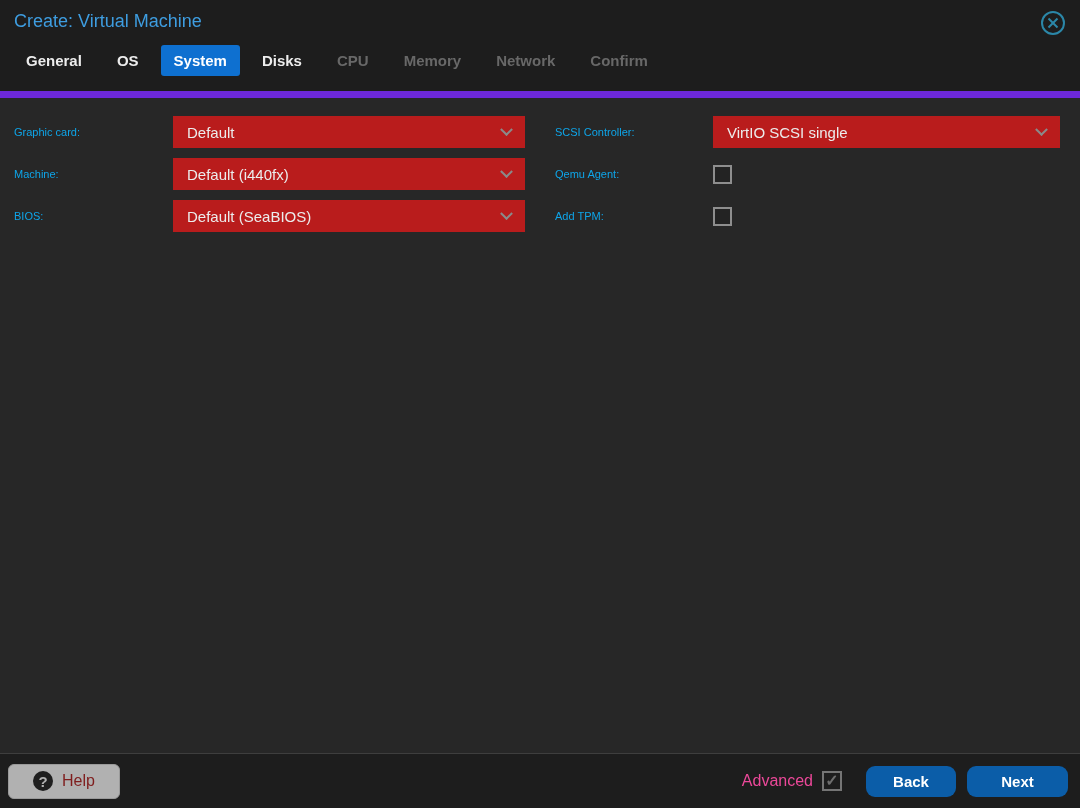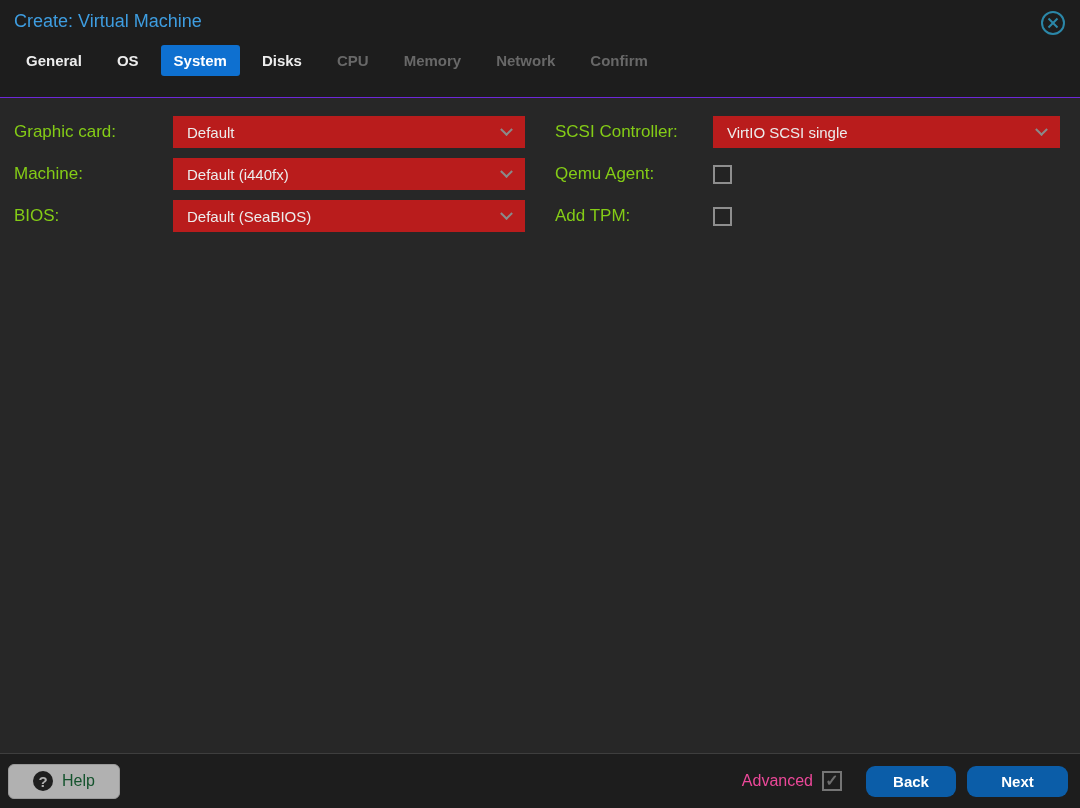--- a/index.html
+++ b/index.html
@@ -2,36 +2,36 @@
 <html><head>
 <meta charset="utf-8">
 <style>
   * { margin:0; padding:0; box-sizing:border-box; }
   html,body { width:1080px; height:808px; background:#272727; overflow:hidden;
               font-family:"Liberation Sans", sans-serif; }
   .dialog { position:relative; width:1080px; height:808px; background:#272727;
             display:flex; flex-direction:column; }
 
   
-  .header { background:#1d1d1d; border-bottom:1px solid #6d28d9; height:98px;
+  .header { background:#1d1d1d; border-bottom:7px solid #6d28d9; height:98px;
             position:relative; flex:0 0 auto; }
   .title { color:#3e9de0; font-size:18px; padding:11px 0 0 14px; }
   .close-btn { position:absolute; top:10px; right:14px; width:26px; height:26px;
                cursor:pointer; }
   .tabbar { display:flex; align-items:flex-start; gap:9px; margin:13px 0 0 13px; }
   .tab { color:#ededed; font-size:15px; font-weight:bold; padding:7px 13px;
          border-radius:3px; height:31px; display:flex; align-items:center; }
   .tab.active { background:#0e70d0; color:#ffffff; }
   .tab.disabled { color:#686868; }
 
   
   .content { flex:1 1 auto; background:#272727; padding-top:18px; }
   .form-row { display:flex; align-items:center; height:32px; margin:0 0 10px 14px; }
   .row-heading { height:28px; margin-top:14px; margin-bottom:3px; }
-  .flabel { color:#84cc16; font-size:17px; }
+  .flabel { color:#0ea5e9; font-size:11px; }
   .w-ll { width:159px; flex:0 0 auto; }
   .w-lf { width:352px; flex:0 0 auto; }
   .gap  { width:30px;  flex:0 0 auto; }
   .w-rl { width:158px; flex:0 0 auto; }
   .w-rf { width:347px; flex:0 0 auto; }
   .select { background:#b91c1c; height:32px; display:flex; align-items:center;
             justify-content:space-between; padding:0 14px; cursor:pointer; }
   .sel-text { color:#ececec; font-size:15px; white-space:nowrap; }
   .chevron { width:9px; height:9px; border-right:2px solid #8a8a8a;
              border-bottom:2px solid #8a8a8a; transform:rotate(45deg) translate(-2px,-2px); }
@@ -43,21 +43,21 @@
 
   
   .footer { background:#1d1d1d; border-top:1px solid #3e3e3e; height:55px;
             flex:0 0 auto; display:flex; align-items:center; padding:0 12px 0 8px; }
   .help-btn { background:#b1b1b1; border:1px solid #9a9a9a; border-radius:6px;
               height:35px; width:112px; display:flex; align-items:center;
               justify-content:center; gap:9px; cursor:pointer; }
   .help-icon { width:20px; height:20px; border-radius:50%; background:#1f1f1f;
                color:#b1b1b1; font-size:15px; font-weight:bold; display:flex;
                align-items:center; justify-content:center; line-height:1; }
-  .help-label { color:#14532d; font-size:16px; }
+  .help-label { color:#7f1d1d; font-size:16px; }
   .footer-right { margin-left:auto; display:flex; align-items:center; }
   .advanced-label { color:#ec4899; font-size:16px; margin-right:9px; }
   .adv-box { width:20px; height:20px; border-color:#757575; background:transparent; }
   .btn { border:none; border-radius:9px; height:31px; background:#0b5da8;
          color:#ffffff; font-family:"Liberation Sans", sans-serif; font-size:15px;
          font-weight:bold; cursor:pointer; }
   .btn-back { width:90px; margin-left:24px; }
   .btn-next { width:101px; margin-left:11px; }
 </style>
 </head>

